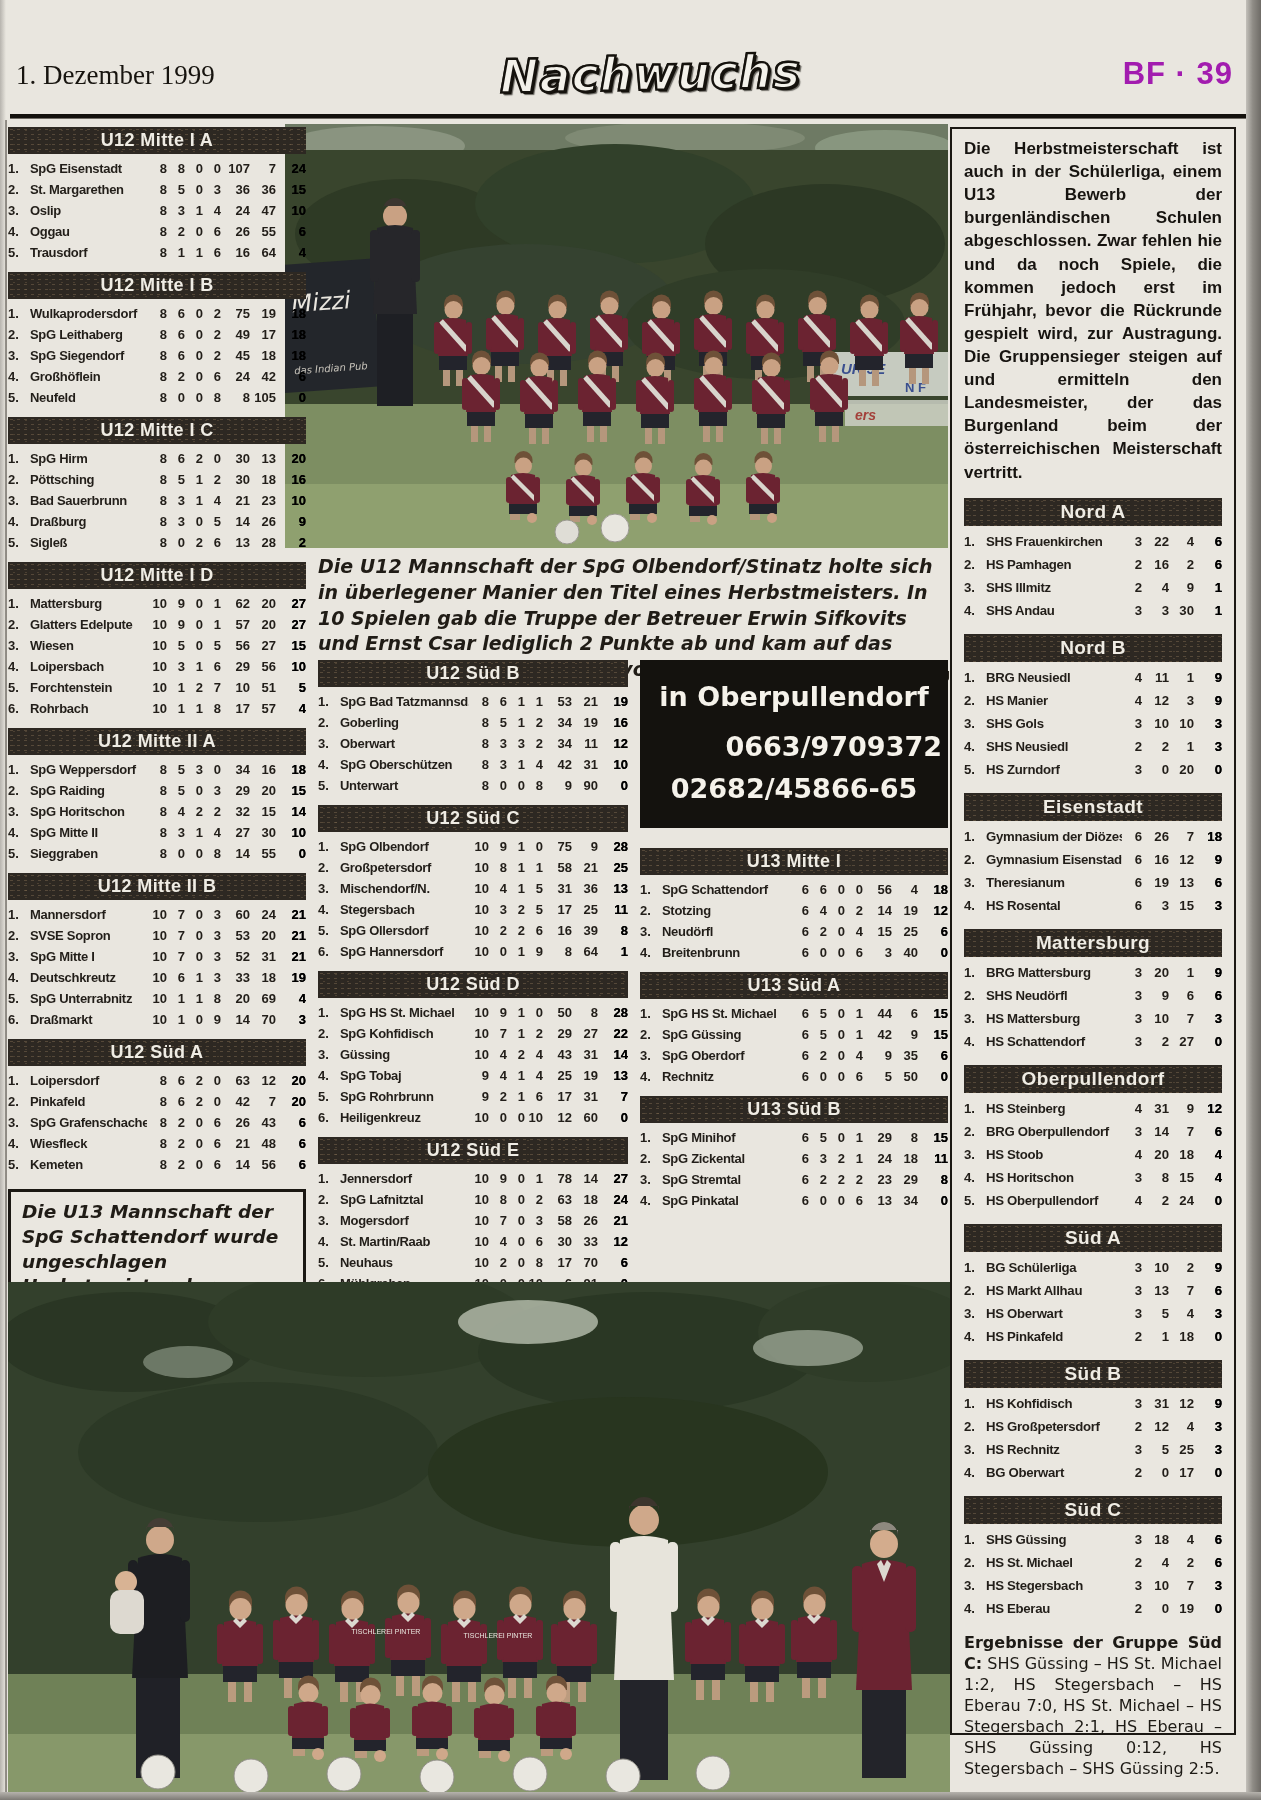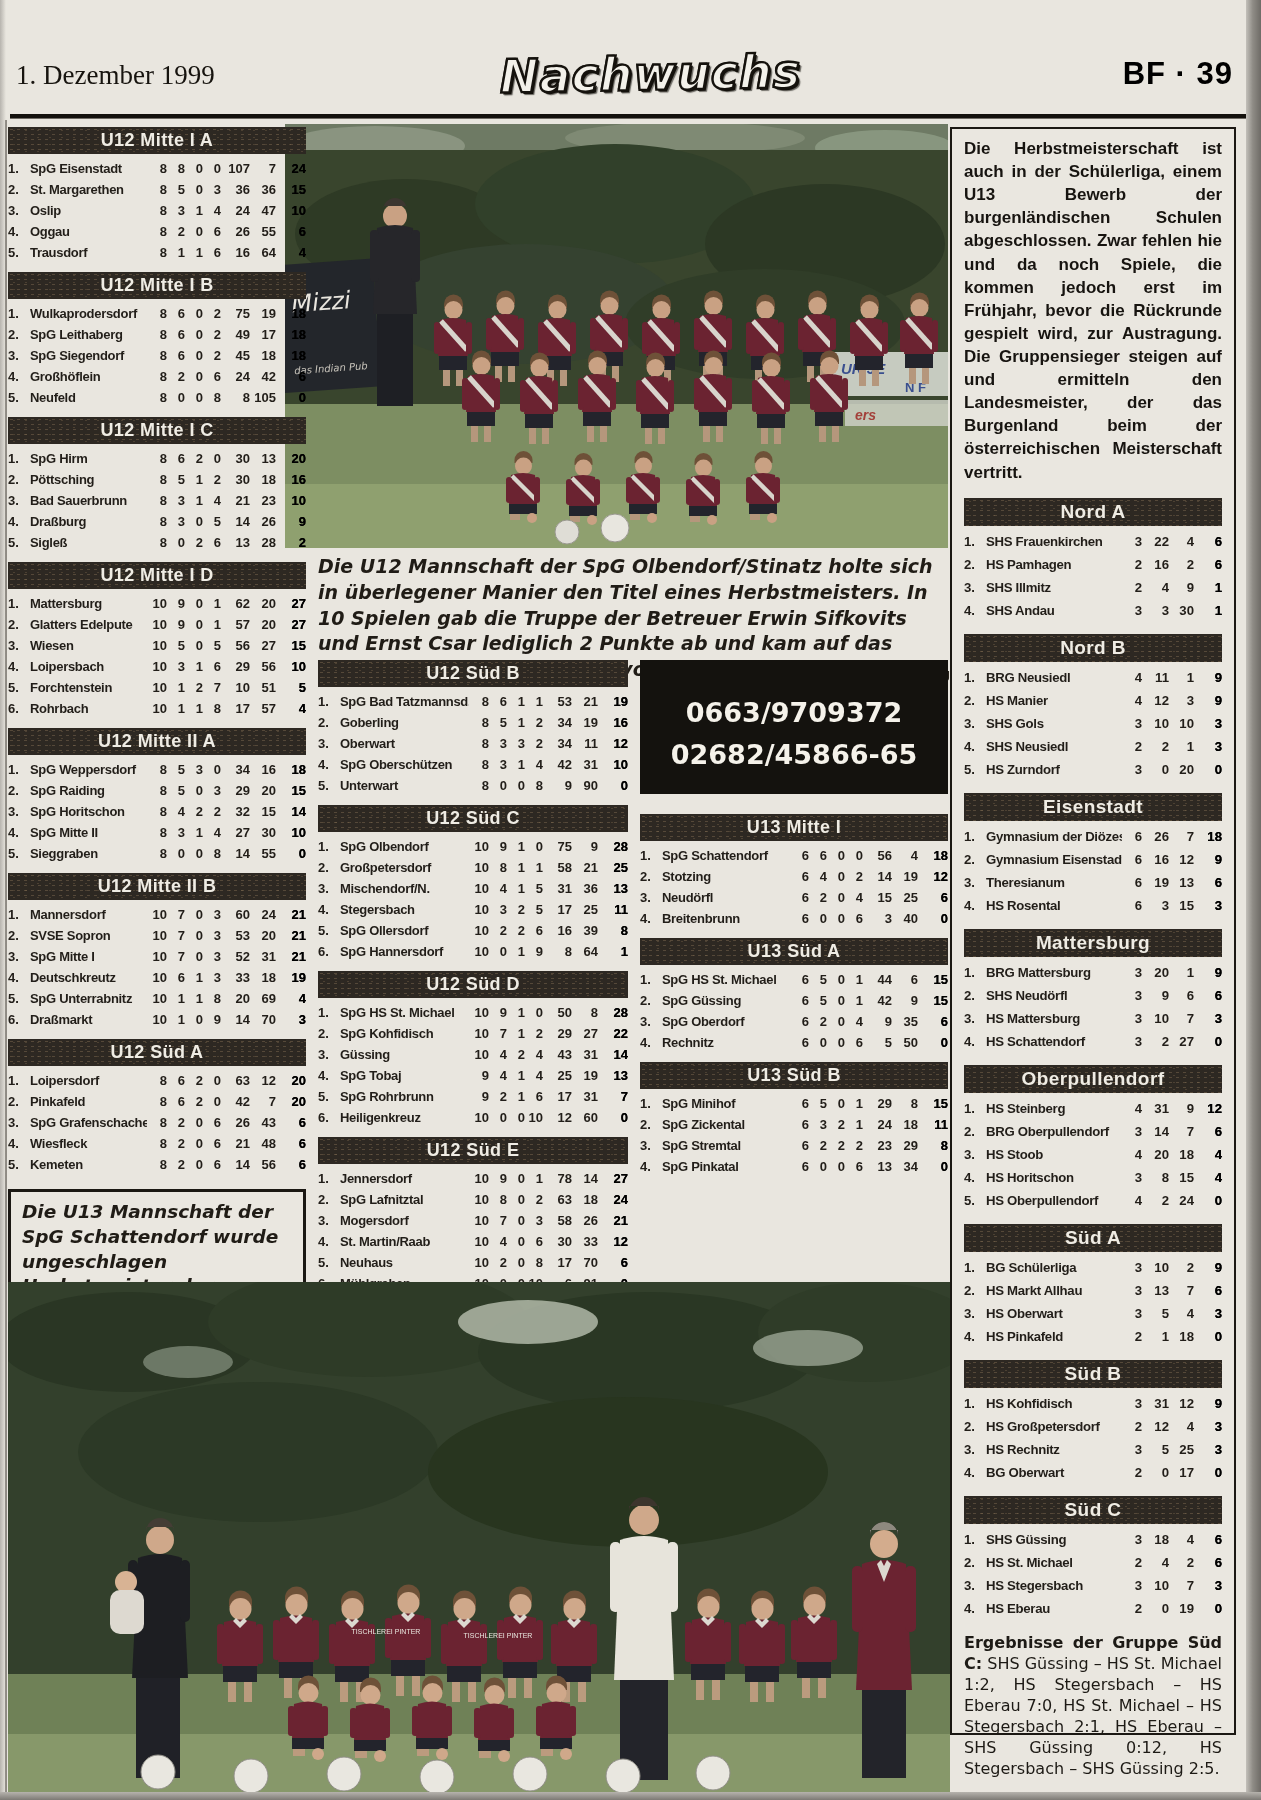--- a/index.html
+++ b/index.html
@@ -13,21 +13,21 @@
   .edge-left{position:absolute;top:0;left:0;width:6px;height:100%;
     background:linear-gradient(90deg,#b7b4ae,rgba(233,230,223,0));}
   .gutter-line{position:absolute;left:5px;top:120px;width:2px;height:1672px;background:rgba(52,46,40,.5);}
 
   
   .hdr-date{position:absolute;left:16px;top:60px;font:400 27px/30px "Liberation Serif",serif;color:#17140f;}
   .masthead{position:absolute;left:500px;top:50px;width:280px;text-align:center;
     font:italic 900 46px/48px "DejaVu Sans",sans-serif;color:#f3f1ea;
     -webkit-text-stroke:2.4px #15120d;text-shadow:2px 2px 0 #15120d,-1px -1px 0 #15120d,3px 3px 1px rgba(20,18,13,.6);
     transform:rotate(-1deg);letter-spacing:1px;}
-  .hdr-page{position:absolute;right:28px;top:58px;font:700 31px/32px "Liberation Sans",sans-serif;color:#000000;letter-spacing:1px;}
+  .hdr-page{position:absolute;right:28px;top:58px;font:700 31px/32px "Liberation Sans",sans-serif;color:#a21caf;letter-spacing:1px;}
   .hdr-rule{position:absolute;left:10px;top:114px;width:1236px;height:4px;background:#14110d;border-bottom:1px solid #6f6b64;}
 
   
   .col-left{position:absolute;left:8px;top:127px;width:298px;}
   .col-midA{position:absolute;left:318px;top:660px;width:310px;}
   .col-midB{position:absolute;left:640px;top:660px;width:308px;}
   .col-right{position:absolute;left:950px;top:127px;width:286px;height:1608px;
     border:2px solid #1b1813;background:#eae7e0;padding:8px 12px;box-sizing:border-box;}
 
   
@@ -51,21 +51,21 @@
   .captext{font:italic 700 18.5px/1.34 "DejaVu Sans",sans-serif;color:#201c16;text-align:justify;}
   .capcredit{position:absolute;right:11px;bottom:10px;font:700 13px "Liberation Sans",sans-serif;font-style:normal;color:#262119;background:#eae7e0;padding-left:6px;}
   .midcap{position:absolute;left:318px;top:554px;width:632px;}
   .midcap .captext{font-size:19px;line-height:1.36;}
   .midcap .capcredit{position:absolute;right:0;bottom:2px;background:transparent;}
 
   
   .adbox{background:#14120e;color:#f5f2ea;text-align:center;padding:20px 6px 24px;margin-bottom:20px;}
   .ad1{font:700 40px/44px "DejaVu Sans",sans-serif;letter-spacing:.5px;}
   .ad2{font:700 27px/34px "DejaVu Sans",sans-serif;}
-  .ad3{font:700 27px/30px "DejaVu Sans",sans-serif;margin-top:18px;}
+  .ad3{font:700 27px/30px "DejaVu Sans",sans-serif;margin-top:18px;text-align:right;}
   .ad4{font:700 27px/30px "DejaVu Sans",sans-serif;margin-top:12px;}
 
   
   .headline{background-color:#2d2822;color:#f3f0e8;text-align:center;
     font:700 34px/48px "Liberation Sans",sans-serif;letter-spacing:.5px;margin:2px 0 14px;
     background-image:radial-gradient(rgba(150,125,95,.38) 1px,transparent 1.3px),
                      radial-gradient(rgba(105,88,66,.5) 1px,transparent 1.3px);
     background-size:7px 5px,12px 7px;}
   .article{font:700 17px/1.36 "Liberation Sans",sans-serif;color:#171410;text-align:justify;margin-bottom:14px;}
   .results{font:400 16px/1.32 "DejaVu Sans",sans-serif;color:#1d1a15;text-align:justify;margin-top:2px;}
@@ -891,20 +891,21 @@
             <span class="num" style="width: 29px;">6</span>
             <span class="num" style="width: 26px;">91</span>
             <span class="num pts" style="width: 30px;">0</span>
           </div>
         </div>
       </div>
   </div>
 
   <div class="col-midB">
     <div class="adbox">
+      <div class="ad2">in Oberpullendorf</div>
       <div class="ad3">0663/9709372</div>
       <div class="ad4">02682/45866-65</div>
     </div>
     <div id="midB-tables">
         <div class="ltable">
           <div class="tbar">U13 Mitte I</div>
           <div class="trow">
             <span class="rank">1.</span>
             <span class="tname">SpG Schattendorf</span>
             <span class="num" style="width: 20px;">6</span>

